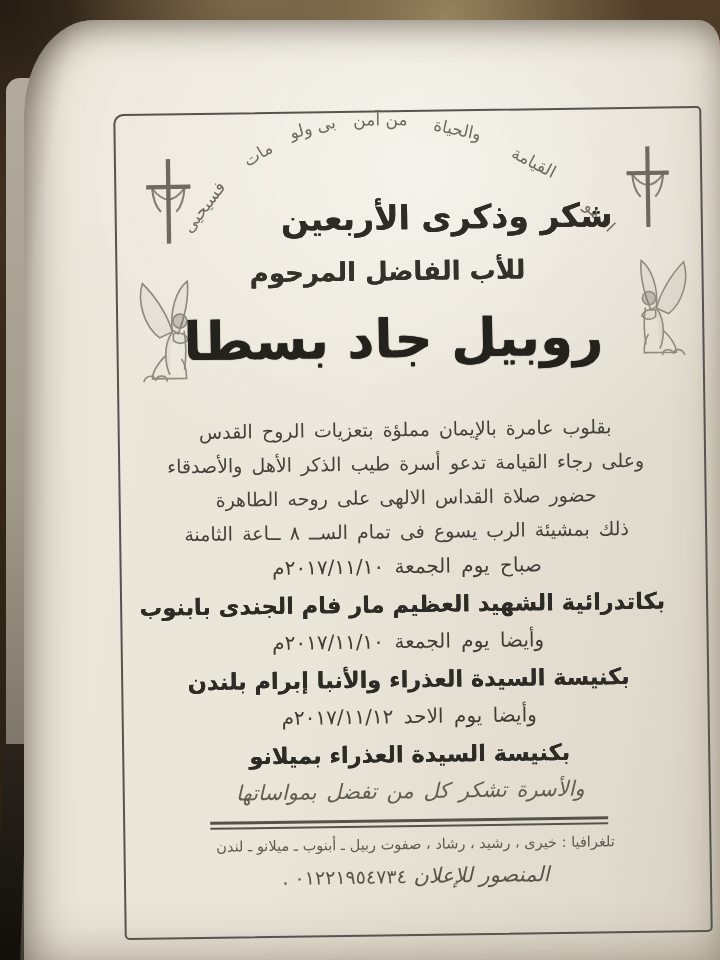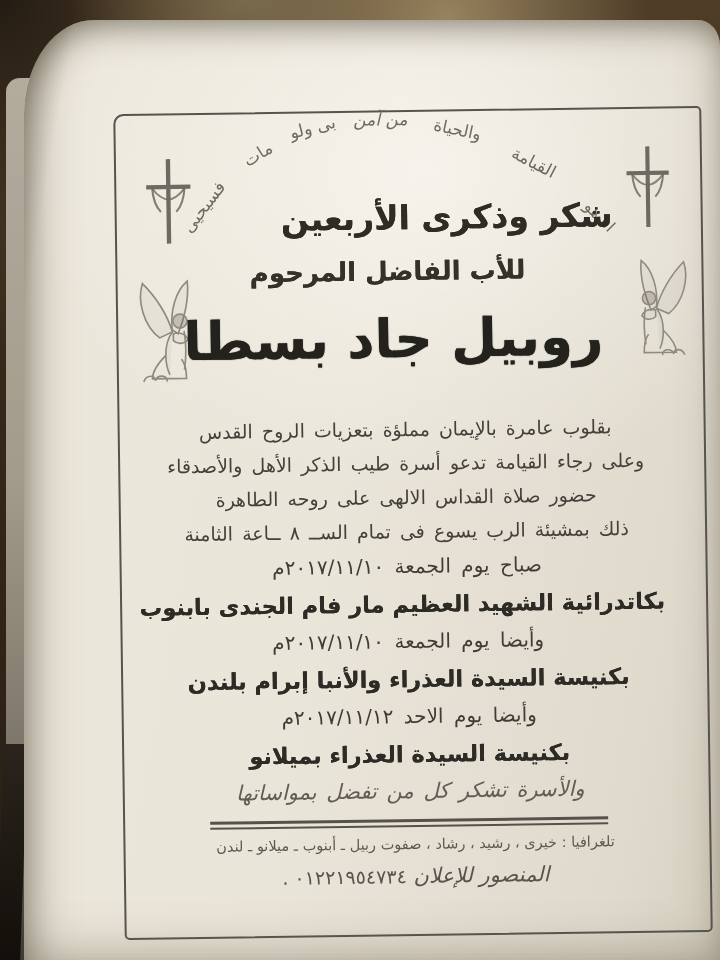--- a/index.html
+++ b/index.html
@@ -42,21 +42,21 @@
     border:2.5px solid #56544d;border-radius:10px 5px 5px 5px;
     transform:rotate(-0.8deg);transform-origin:50% 50%;
     color:#45423a;
   }
   .frame *{box-sizing:border-box;}
   
   .aw{position:absolute;white-space:nowrap;font-size:17px;color:#6f6a5d;direction:rtl;}
   .aw.w1{left:483px;top:107px;transform:translate(-50%,-50%) rotate(46deg);font-size:16px;}
   .aw.w2{left:418px;top:52px;transform:translate(-50%,-50%) rotate(28deg);}
   .aw.w3{left:342px;top:18px;transform:translate(-50%,-50%) rotate(13deg);}
-  .aw.w4{left:265px;top:7px;transform:translate(-50%,-50%) rotate(0deg);font-style:italic;}
+  .aw.w4{left:265px;top:7px;transform:translate(-50%,-50%) rotate(0deg);}
   .aw.w5{left:197px;top:14px;transform:translate(-50%,-50%) rotate(-14deg);}
   .aw.w6{left:142px;top:40px;transform:translate(-50%,-50%) rotate(-31deg);}
   .aw.w7{left:87px;top:92px;transform:translate(-50%,-50%) rotate(-52deg);}
   .deco{position:absolute;}
   .cross-l{left:23px;top:38px;width:58px;height:96px;}
   .cross-r{left:504px;top:32px;width:55px;height:92px;}
   .angel-l{left:8px;top:162px;width:92px;height:112px;}
   .angel-r{left:497px;top:148px;width:83px;height:106px;transform:scaleX(-1);}
   .ttl{position:absolute;direction:rtl;text-align:center;white-space:nowrap;}
   .occasion{left:110px;top:86px;width:440px;font-size:33px;font-weight:bold;color:#2f2c26;

